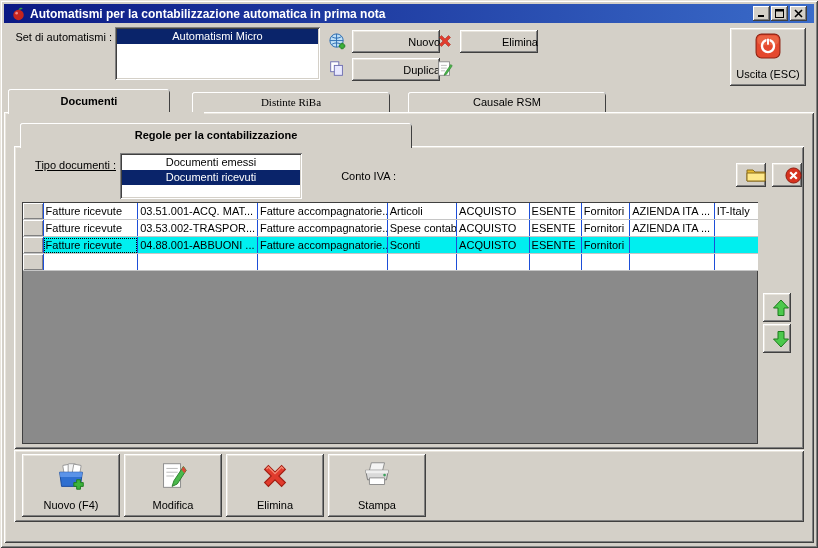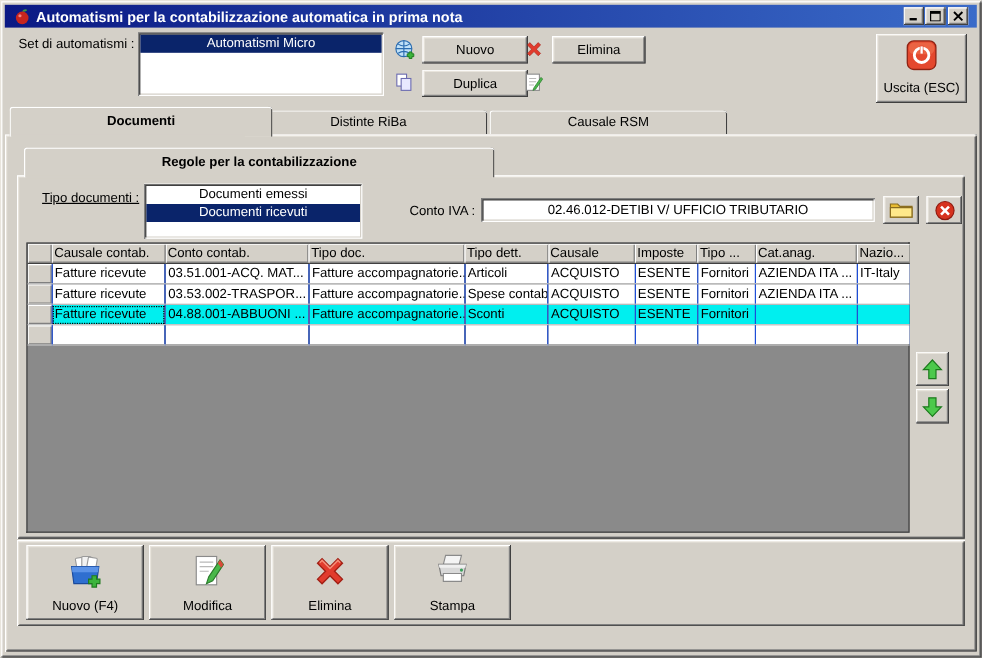--- a/index.html
+++ b/index.html
@@ -4,21 +4,21 @@
 <style>
   html,body{margin:0;padding:0;background:#3b3b3b;}
   body{font-family:"Liberation Sans",sans-serif;font-size:11px;color:#000;}
   #stage{position:relative;width:818px;height:548px;background:var(--chrome,#d4d0c8);
          box-shadow:inset 1px 1px 0 #e8e4dc, inset -1px -1px 0 #404040, inset 2px 2px 0 #fff, inset -2px -2px 0 #808080;
          overflow:hidden;}
   .abs{position:absolute;}
   
   .btn{background:var(--chrome,#d4d0c8);
        box-shadow:inset -1px -1px 0 #404040, inset 1px 1px 0 #fff, inset -2px -2px 0 #808080, inset 2px 2px 0 #e8e4dc;
-       display:flex;align-items:center;justify-content:center;cursor:default;user-select:none;}
+       display:flex;align-items:center;justify-content:flex-end;cursor:default;user-select:none;}
   .panel{background:var(--chrome,#d4d0c8);
          box-shadow:inset 1px 1px 0 #fff, inset -1px -1px 0 #404040, inset 2px 2px 0 #e8e4dc, inset -2px -2px 0 #808080;}
   .sunken{background:#fff;
           box-shadow:inset 1px 1px 0 #808080, inset -1px -1px 0 #fff, inset 2px 2px 0 #404040, inset -2px -2px 0 #d4d0c8;text-align:center;}
   .label{white-space:nowrap;}
   
   #titlebar{left:4px;top:4px;width:810px;height:19px;
             background:linear-gradient(90deg,var(--titlebar_start,#0b1984),var(--titlebar_end,#3a6bc9));
             display:flex;align-items:center;padding:0 7px;box-sizing:border-box;}
   #titlebar .t-title{color:#fff;font-weight:bold;font-size:12px;margin-left:4px;flex:1;white-space:nowrap;overflow:hidden;}
@@ -133,24 +133,24 @@
         <rect x="1" y="1" width="22" height="22" rx="5" fill="#e4482e" stroke="#8f2212"></rect>
         <rect x="2.2" y="2.2" width="19.6" height="9" rx="4" fill="#f07a55" opacity="0.55"></rect>
         <circle cx="12" cy="12" r="5.6" fill="none" stroke="#fff" stroke-width="2.2"></circle>
         <rect x="10.6" y="4.6" width="2.8" height="6.2" fill="#e4482e"></rect>
         <rect x="11.1" y="5.2" width="1.8" height="5.6" fill="#fff"></rect>
       </svg>
     </span>
     <span class="cap">Uscita (ESC)</span>
   </div>
 
-  <div class="abs tab active" style="left:8px;top:89px;width:219px;height:25px;line-height:24px;">
+  <div class="abs tab active" style="left:8px;top:89px;width:162px;height:25px;line-height:24px;">
     <span>Documenti</span>
   </div>
-  <div class="abs tab" style="left:208px;top:92px;width:198px;height:20px;line-height:20px;z-index:4;">
+  <div class="abs tab" style="left:192px;top:92px;width:198px;height:20px;line-height:20px;z-index:4;font-family:Liberation Serif, serif;">
     <span>Distinte RiBa</span>
   </div>
   <div class="abs tab" style="left:408px;top:92px;width:198px;height:20px;line-height:20px;z-index:4;">
     <span>Causale RSM</span>
   </div>
 
   <div class="abs panel" style="left:4px;top:112px;width:810px;height:431px;z-index:5;"></div>
 
   <div class="abs" style="left:10px;top:112px;width:194px;height:3px;background:var(--chrome,#d4d0c8);z-index:6;"></div>
 
@@ -161,21 +161,20 @@
   <div class="abs" style="left:22px;top:146px;width:388px;height:3px;background:var(--chrome,#d4d0c8);z-index:7;"></div>
 
   <div class="abs label" style="left:24px;top:159px;width:92px;text-align:right;z-index:8;text-decoration:underline;">Tipo documenti :</div>
 
   <div class="abs sunken" style="left:120px;top:153px;width:182px;height:46px;padding:2px;box-sizing:border-box;z-index:8;">
     <div class="lb-item">Documenti emessi</div>
     <div class="lb-item sel">Documenti ricevuti</div>
   </div>
 
   <div class="abs label" style="left:330px;top:170px;width:66px;text-align:right;z-index:8;">Conto IVA :</div>
-  <div class="abs sunken" style="left:401px;top:165px;width:328px;height:20px;line-height:16px;padding:2px 4px;box-sizing:border-box;white-space:nowrap;overflow:hidden;z-index:8;">02.46.012-DETIBI V/ UFFICIO TRIBUTARIO</div>
 
   <div class="abs btn" style="left:736px;top:163px;width:30px;height:24px;z-index:8;">
     <span class="icon">
       <svg width="20" height="16" viewBox="0 0 20 16">
         <path d="M1 3 h6 l2 2 h10 v9 H1 Z" fill="#e8bc33" stroke="#8a6d1f"></path>
         <path d="M1 6 h18 v8 H1 Z" fill="#ffe98a" stroke="#8a6d1f"></path>
       </svg>
     </span>
   </div>
   <div class="abs btn" style="left:772px;top:163px;width:30px;height:24px;z-index:8;">
@@ -195,32 +194,20 @@
           <col style="width:119px">
           <col style="width:129px">
         <col style="width:69px">
           <col style="width:72px">
           <col style="width:52px">
           <col style="width:48px">
         <col style="width:84px">
           <col style="width:44px">
       </colgroup>
       <tbody>
-          <tr>
-        <th></th>
-        <th>Causale contab.</th>
-        <th>Conto contab.</th>
-        <th>Tipo doc.</th>
-        <th>Tipo dett.</th>
-        <th>Causale</th>
-        <th>Imposte</th>
-        <th>Tipo ...</th>
-        <th>Cat.anag.</th>
-        <th>Nazio...</th>
-      </tr>
       <tr>
         <td class="rowsel"></td>
         <td>Fatture ricevute</td>
         <td>03.51.001-ACQ. MAT...</td>
         <td>Fatture accompagnatorie...</td>
         <td>Articoli</td>
         <td>ACQUISTO</td>
         <td>ESENTE</td>
         <td>Fornitori</td>
         <td>AZIENDA ITA ...</td>

